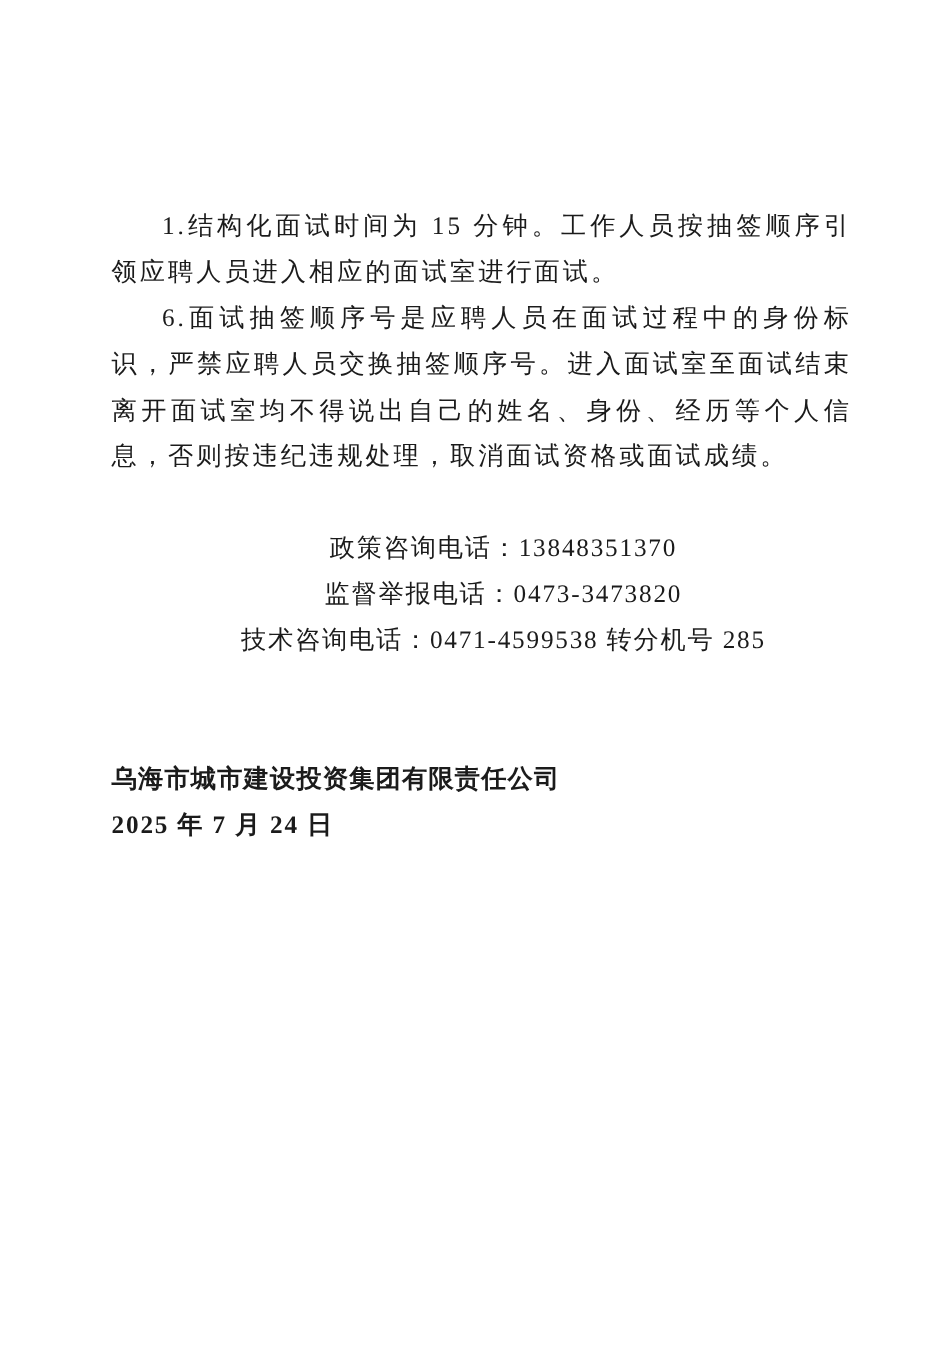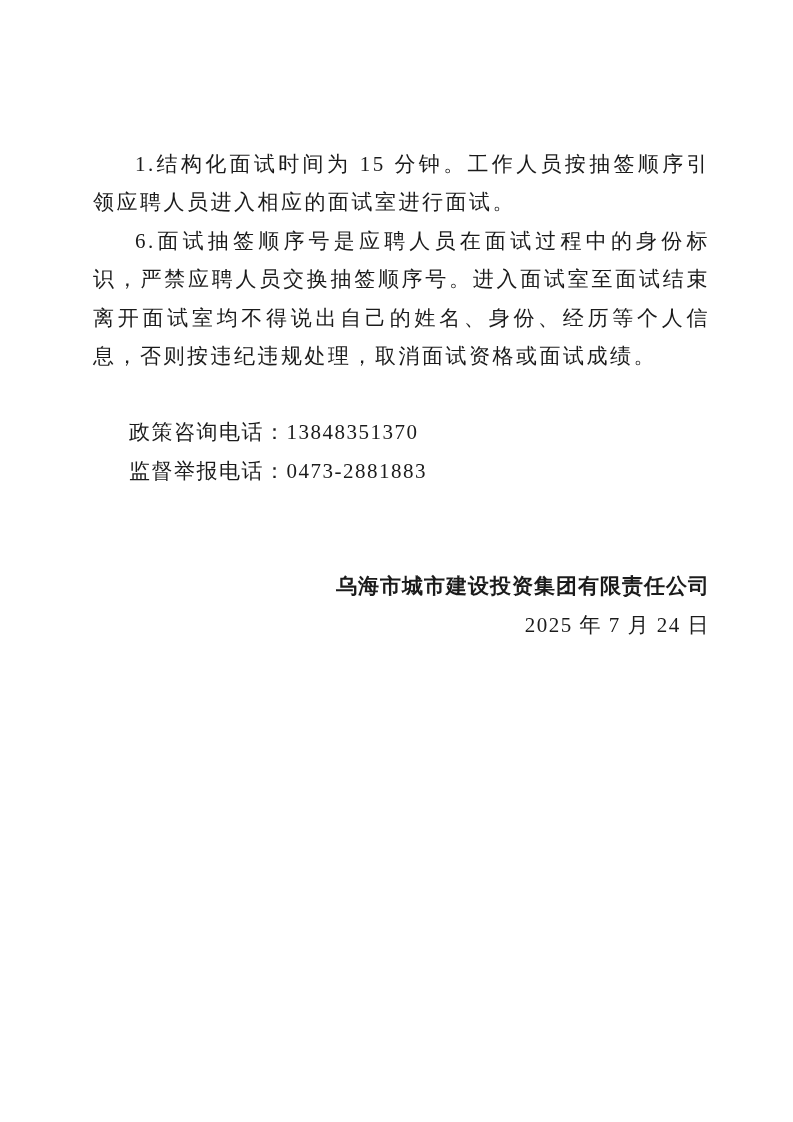--- a/index.html
+++ b/index.html
@@ -7,75 +7,79 @@
     padding: 0;
     background: #ffffff;
   }
   .page {
     position: relative;
     width: 793px;
     height: 786px;
     background: #ffffff;
     overflow: hidden;
     font-family: "Liberation Serif", "DejaVu Serif", serif;
+    margin-top: 24px;
   }
   .content {
     position: absolute;
     left: 93px;
     top: 145px;
     width: 617px;
     color: #1b1b1b;
     font-size: 21px;
     line-height: 38.4px;
   }
   .para {
     margin: 0;
     text-align: justify;
     text-indent: 42px;
     letter-spacing: 2.5px;
   }
   .contacts {
     margin: 38px 0 0 0;
     padding: 0;
     list-style: none;
+    text-align: center;
   }
   .contact-line {
     margin: 0;
     padding-left: 36px;
     letter-spacing: 1.5px;
     white-space: nowrap;
   }
   .signature {
     margin-top: 77px;
-    text-align: right;
+    text-align: left;
   }
   .signature-company {
     margin: 0;
     font-weight: bold;
     letter-spacing: 1px;
   }
   .signature-date {
     margin: 0;
     letter-spacing: 1.5px;
+    font-weight: bold;
   }
 </style>
 </head>
 <body>
 
 <div class="page">
   <div class="content">
 
     <p class="para">1.结构化面试时间为 15 分钟。工作人员按抽签顺序引领应聘人员进入相应的面试室进行面试。</p>
 
     <p class="para">6.面试抽签顺序号是应聘人员在面试过程中的身份标识，严禁应聘人员交换抽签顺序号。进入面试室至面试结束离开面试室均不得说出自己的姓名、身份、经历等个人信息，否则按违纪违规处理，取消面试资格或面试成绩。</p>
 
 
     <div class="contacts">
       <p class="contact-line">政策咨询电话：13848351370</p>
-      <p class="contact-line">监督举报电话：0473-2881883</p>
+      <p class="contact-line">监督举报电话：0473-3473820</p>
+      <p class="contact-line">技术咨询电话：0471-4599538 转分机号 285</p>
     </div>
 
     <div class="signature">
       <p class="signature-company">乌海市城市建设投资集团有限责任公司</p>
       <p class="signature-date">2025 年 7 月 24 日</p>
     </div>
 
   </div>
 </div>
 

